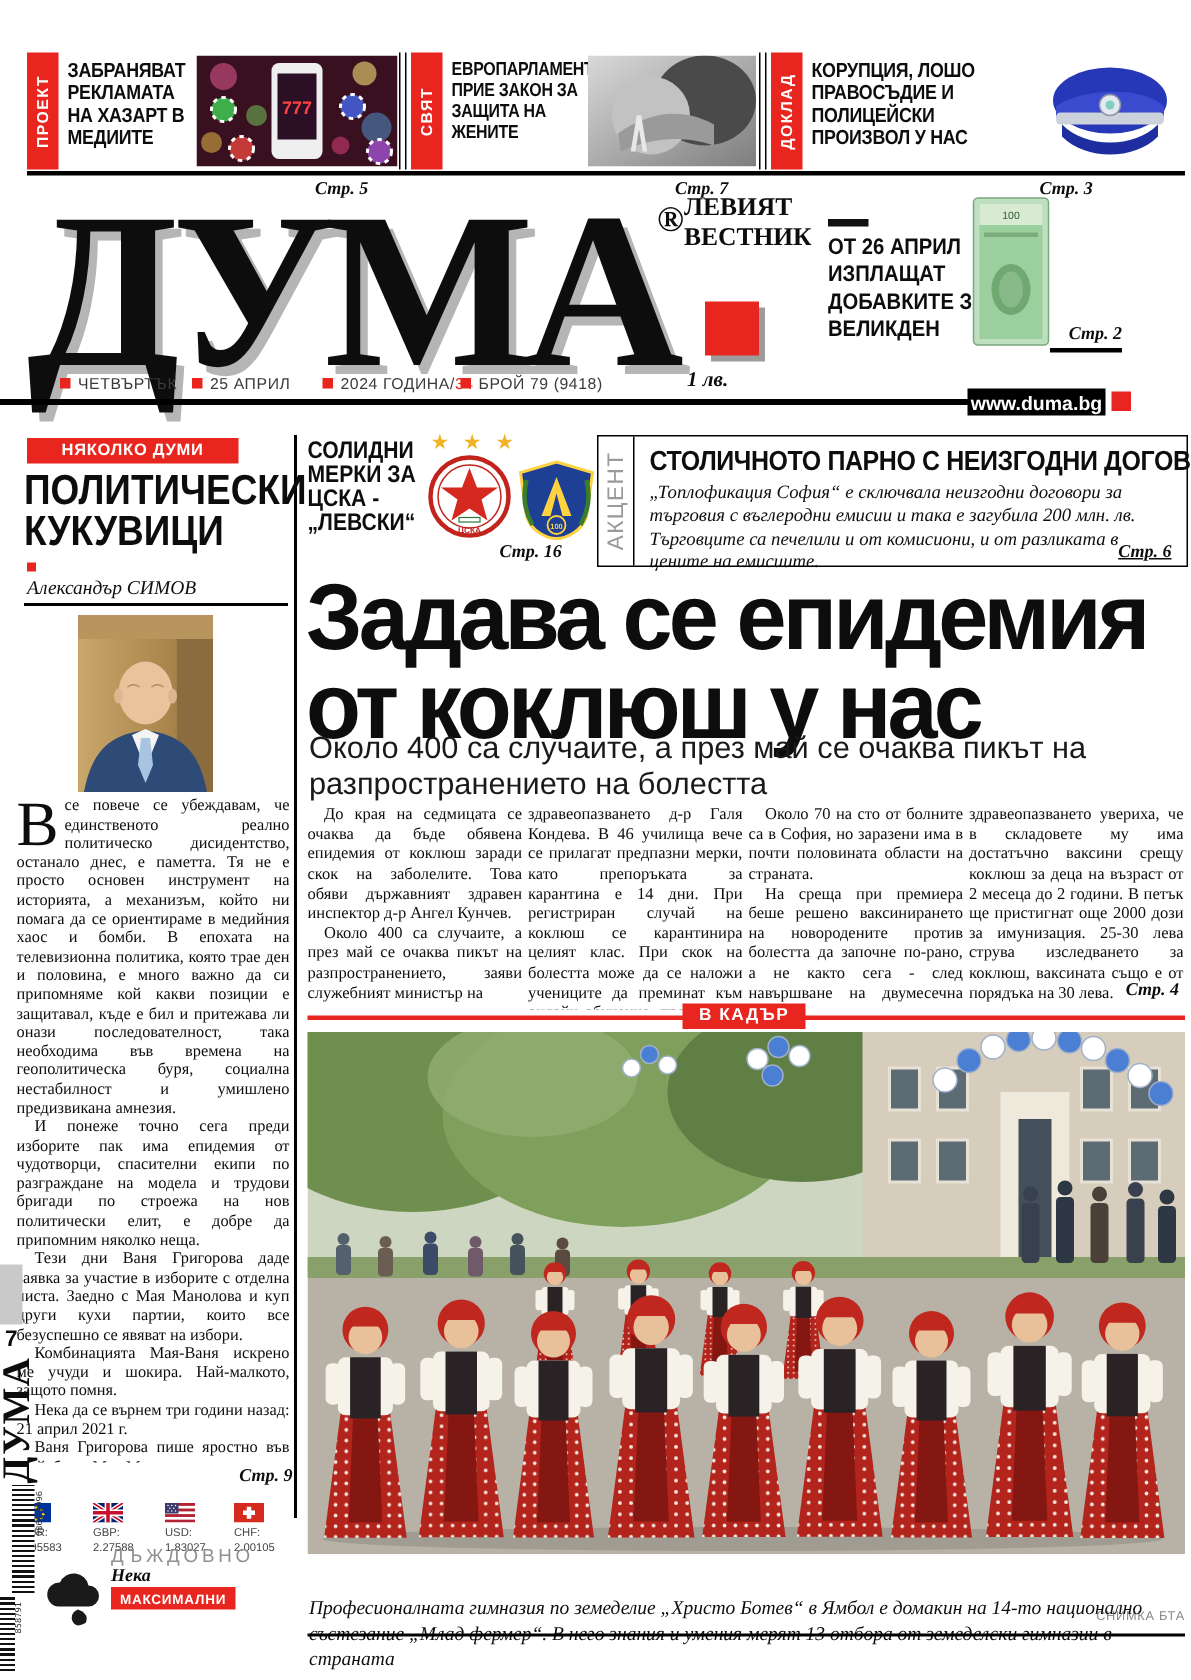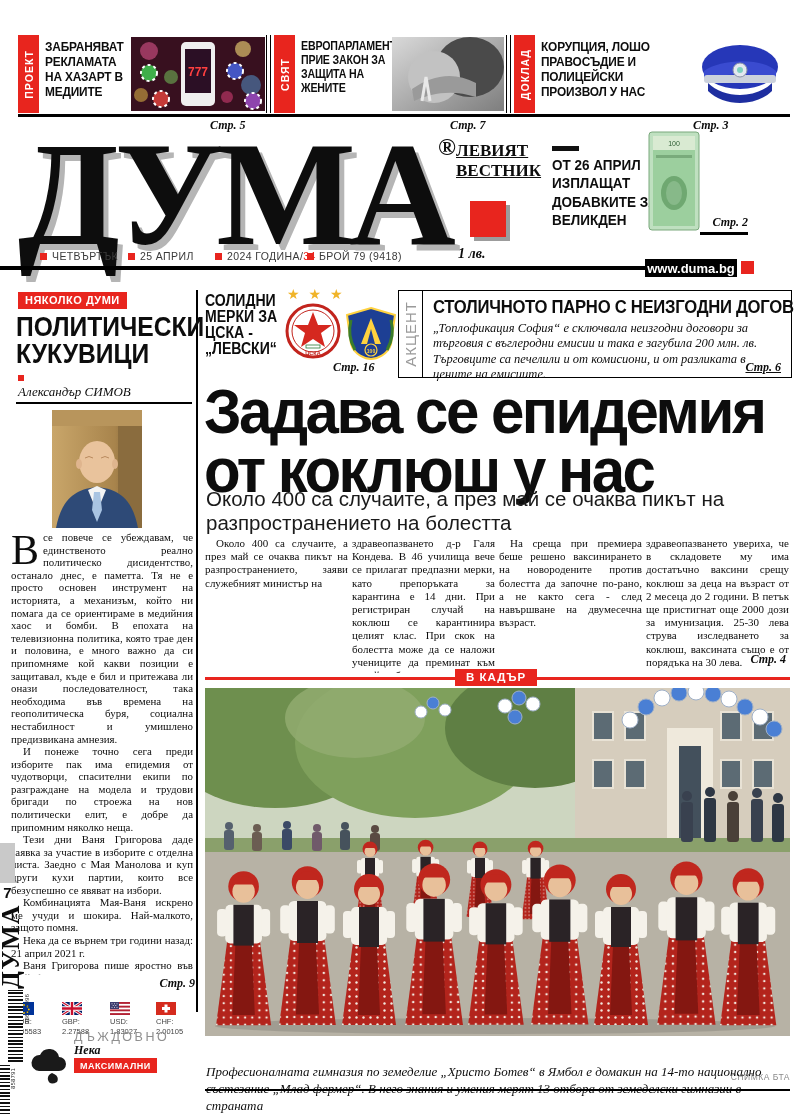--- a/index.html
+++ b/index.html
@@ -26,41 +26,41 @@
   #strip3 .strip-headline{ width:130px; }
   .strip-img{ position:absolute; right:0; top:2px; }
   .strip-div{ position:absolute; top:35px; height:78px; width:5px; border-left:1.5px solid #000; border-right:1.5px solid #000; }
   #strip-line{ left:18px; top:114px; width:772px; height:3px; background:#000; }
   .strip-page{ position:absolute; top:118px; width:60px; text-align:left; }
 
   
   #logo{ left:18px; top:120px; font:700 148px/1 "Liberation Serif", serif; letter-spacing:-7px;
     text-shadow:5px 6px 0 #b5b5b5; }
   #logo-reg{ left:438px; top:134px; font:700 24px "Liberation Serif", serif; }
-  #tagline{ left:456px; top:141px; font:700 17px/1.15 "Liberation Serif", serif;text-decoration:underline; }
+  #tagline{ left:456px; top:128px; font:700 17px/1.15 "Liberation Serif", serif; }
   #mast-square{ left:470px; top:201px; width:36px; height:36px; background:var(--red); box-shadow:4px 4px 0 #9c9c9c; }
   #promo-dash{ left:552px; top:146px; width:27px; height:5px; background:#111; }
   #promo-text{ left:552px; top:156px; width:126px; font:700 15px/1.22 "Liberation Sans", sans-serif; transform:scaleX(.9); transform-origin:0 0; }
   #banknote{ left:648px; top:131px; }
   #promo-page{ left:700px; top:215px; width:48px; text-align:right; border-bottom:3px solid #000; padding-bottom:2px; }
   .date-item{ position:absolute; top:250px; font:10.5px "Liberation Sans", sans-serif; color:#3a3a3a; letter-spacing:.4px;padding-left:15px; }
   .date-item::before{ content:""; display:inline-block; width:7px; height:7px; background:var(--red); margin-right:5px; }
   .red-num{ color:var(--red); }
   #price{ left:458px; top:246px; font:italic 700 14px "Liberation Serif", serif; }
   #mast-line{ left:0; top:266px; width:652px; height:4px; background:#000; }
   #site-bar{ left:645px; top:259px; width:92px; height:18px; background:#000; color:#fff;
     font:700 13px "Liberation Sans", sans-serif; display:flex; align-items:center; justify-content:center; }
   #site-sq{ left:741px; top:261px; width:13px; height:13px; background:var(--red); }
 
   
   #col-divider{ left:196px; top:290px; width:2px; height:722px; background:#000; }
 
   
   #rubric{ left:18px; top:292px; background:var(--red); color:#fff; font:700 11px "Liberation Sans", sans-serif;
-    letter-spacing:.5px; padding:2px 7px 3px; }
+    letter-spacing:.5px; padding:2px 23px 3px; }
   #essay-title{ left:16px; top:313px; width:200px; font:700 28px/0.97 "Liberation Sans", sans-serif; transform:scaleX(.88); transform-origin:0 0; }
   #essay-sq{ left:18px; top:375px; width:6px; height:6px; background:var(--red); }
   #essay-author{ left:18px; top:384px; font:italic 13px "Liberation Serif", serif; }
   #essay-rule{ left:16px; top:402px; width:176px; height:2px; background:#000; }
   #portrait{ left:52px; top:410px; }
   #essay-text{ left:11px; top:531px; width:182px; height:444px; overflow:hidden;
     font:10.9px/1.155 "Liberation Serif", serif; text-align:justify; }
   #essay-text p{ text-indent:12px; }
   #essay-text p:first-child{ text-indent:0; }
   .dropcap{ float:left; font:400 42px/0.82 "Liberation Serif", serif; padding:2px 4px 0 0; }
@@ -387,26 +387,28 @@
       <div class="pageref" id="akcent-page">Стр. 6</div>
     </div>
   </div>
 
   <div class="abs" id="lead-hl">
     <div>Задава се епидемия</div>
     <div>от коклюш у нас</div>
   </div>
   <div class="abs" id="lead-sub">Около 400 са случаите, а през май се очаква пикът на разпространението на болестта</div>
   <div class="lcol" id="lcol0">
+      <p>До края на седмицата се очаква да бъде обявена епидемия от коклюш заради скок на заболелите. Това обяви държавният здравен инспектор д-р Ангел Кунчев.</p>
       <p>Около 400 са случаите, а през май се очаква пикът на разпространението, заяви служебният министър на</p>
     </div>
   <div class="lcol cont" id="lcol1">
       <p>здравеопазването д-р Галя Кондева. В 46 училища вече се прилагат предпазни мерки, като препоръката за карантина е 14 дни. При регистриран случай на коклюш се карантинира целият клас. При скок на болестта може да се наложи учениците да преминат към онлайн обучение, предупреди д-р Кондева.</p>
     </div>
   <div class="lcol" id="lcol2">
+      <p>Около 70 на сто от болните са в София, но заразени има в почти половината области на страната.</p>
       <p>На среща при премиера беше решено ваксинирането на новородените против болестта да започне по-рано, а не както сега - след навършване на двумесечна възраст.</p>
     </div>
   <div class="lcol cont" id="lcol3">
       <p>здравеопазването увериха, че в складовете му има достатъчно ваксини срещу коклюш за деца на възраст от 2 месеца до 2 години. В петък ще пристигнат още 2000 дози за имунизация. 25-30 лева струва изследването за коклюш, ваксината също е от порядъка на 30 лева.</p>
     </div>
   <div class="abs pageref" id="lead-page">Стр. 4</div>
 
   <div class="abs" id="kadar-line"></div>
   <div class="abs" id="kadar-label">В КАДЪР</div>
   <div class="abs" id="photo">

